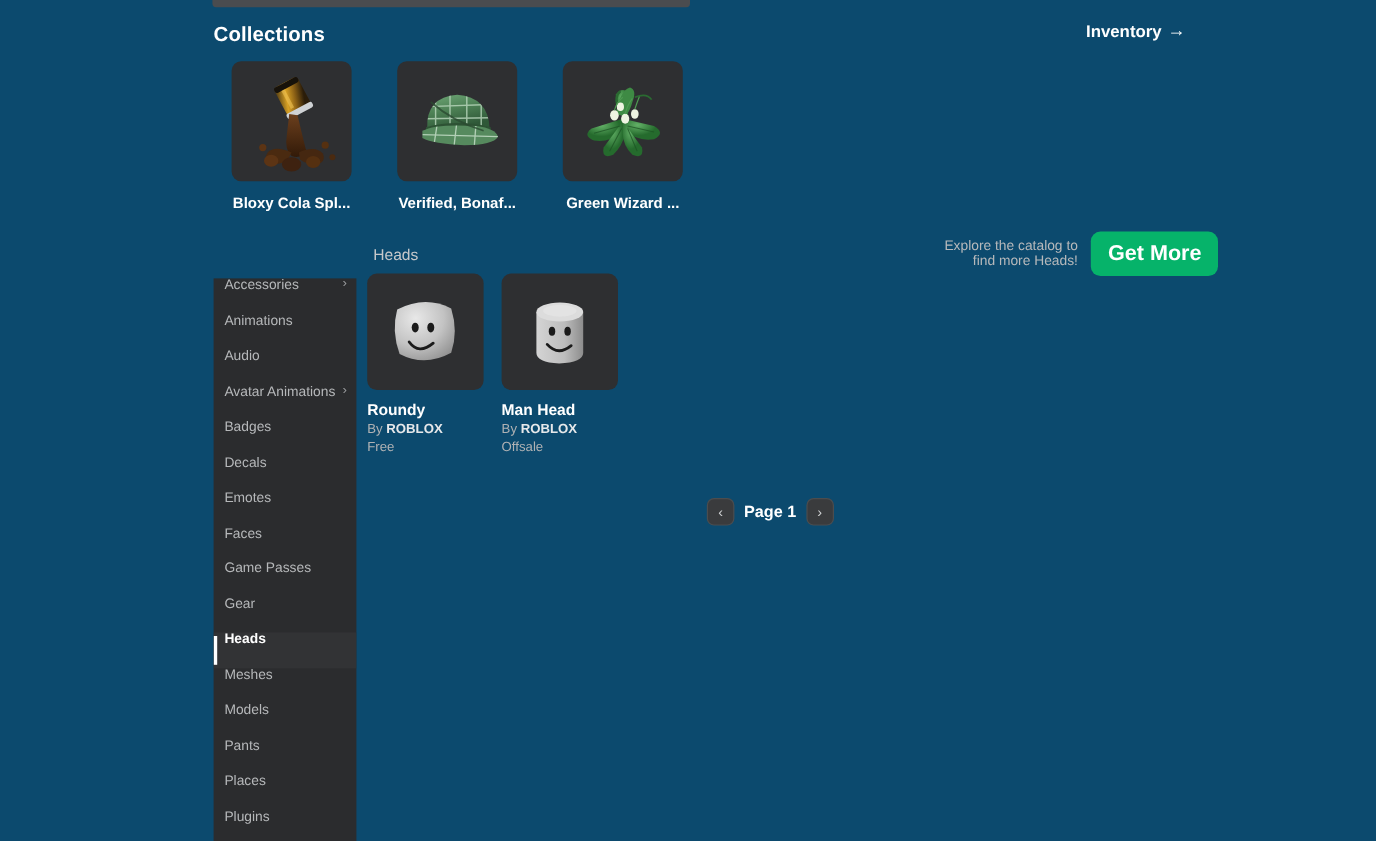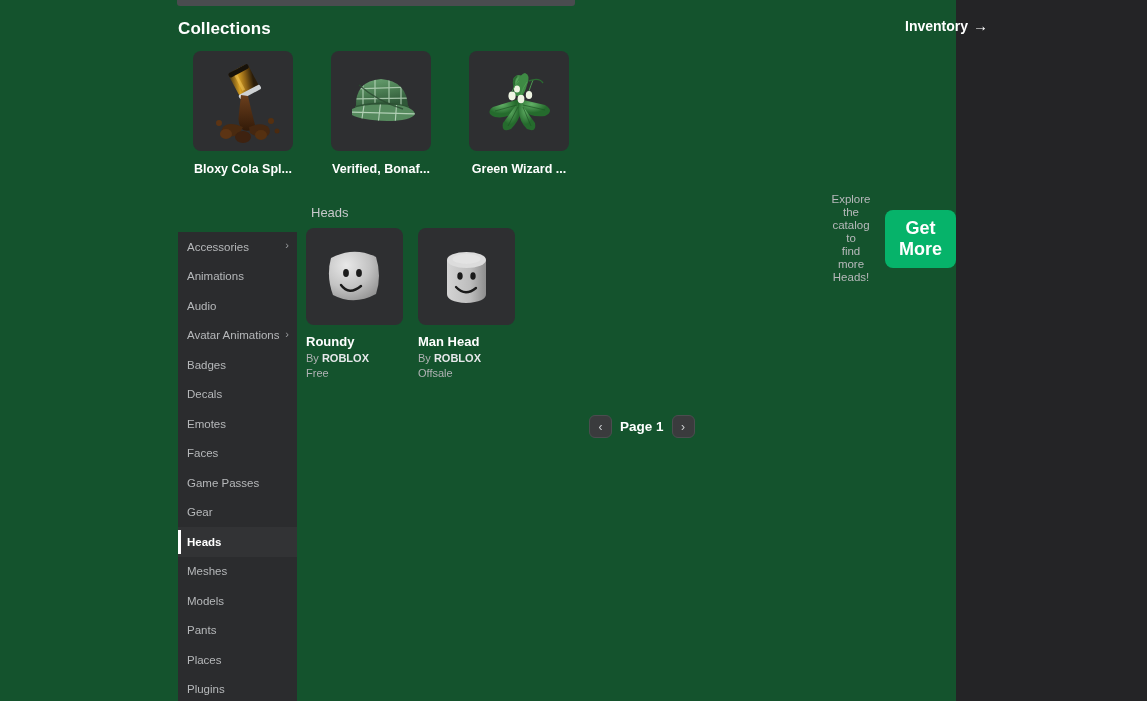--- a/index.html
+++ b/index.html
@@ -7,23 +7,23 @@
   html, body {
     width: 1147px;
     height: 701px;
     background: #242426;
     font-family: "Liberation Sans", sans-serif;
     overflow: hidden;
   }
 
   #root {
     position: relative;
-    width: 956px;
+    width: 1147px;
     height: 701px;
-    background: #14532d;
+    background: #0c4a6e;
   }
 
   
   .top-bar {
     position: absolute;
     left: 177px;
     top: -4px;
     width: 398px;
     height: 10px;
     background: #4a4c4f;
@@ -103,21 +103,21 @@
     top: 232px;
     width: 119px;
     height: 469px;
     background: #2b2c2e;
     overflow: hidden;
   }
   .cat-item {
     position: relative;
     height: 29.5px;
     display: flex;
-    align-items: center;
+    align-items: flex-start;
     padding: 0 8px 0 9px;
     font-size: 11.5px;
     color: #b6b8ba;
     cursor: pointer;
     white-space: nowrap;
   }
   .cat-item .cat-label { flex: 1; }
   .cat-item.active { color: #ffffff; font-weight: bold; background: #323335; }
   .cat-item.active::before {
     content: "";
@@ -146,24 +146,23 @@
     position: absolute;
     left: 787px;
     top: 193px;
     display: flex;
     align-items: center;
     gap: 11px;
   }
   .promo-text {
     font-size: 11.5px;
     color: #b7b9bb;
-    text-align: center;
+    text-align: right;
     line-height: 13px;
     white-space: pre-line;
-    margin-left: 41px;
   }
   .get-more-btn {
     background: #06b36a;
     color: #ffffff;
     font-size: 18px;
     font-weight: bold;
     border: none;
     border-radius: 8px;
     padding: 8px 14px;
     cursor: pointer;

